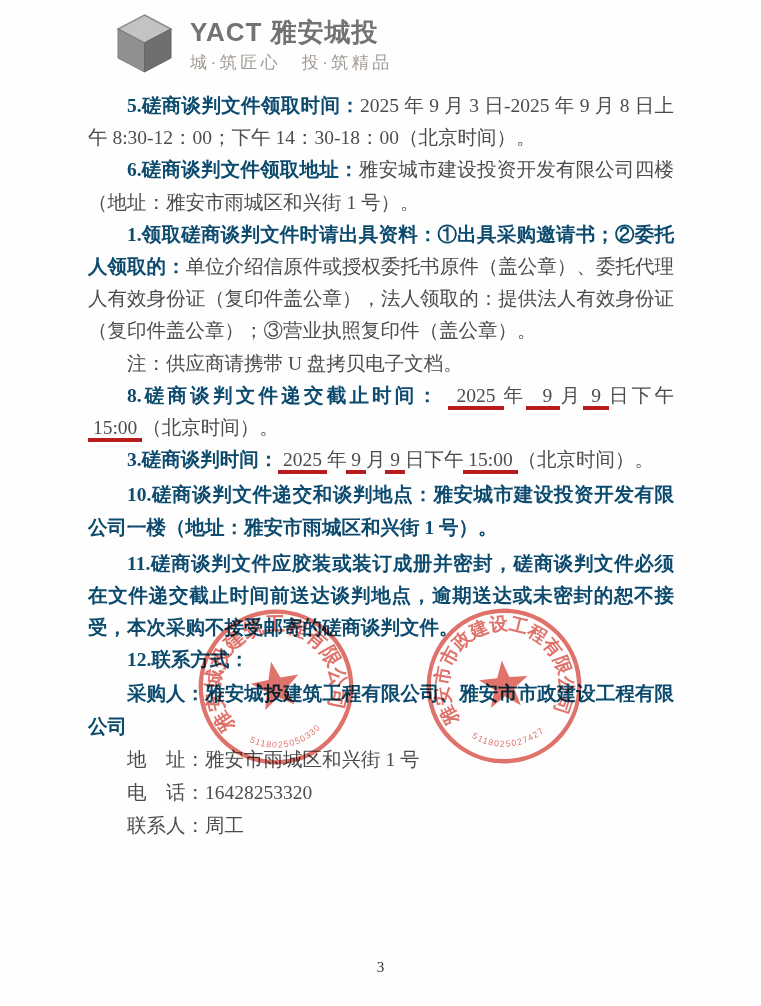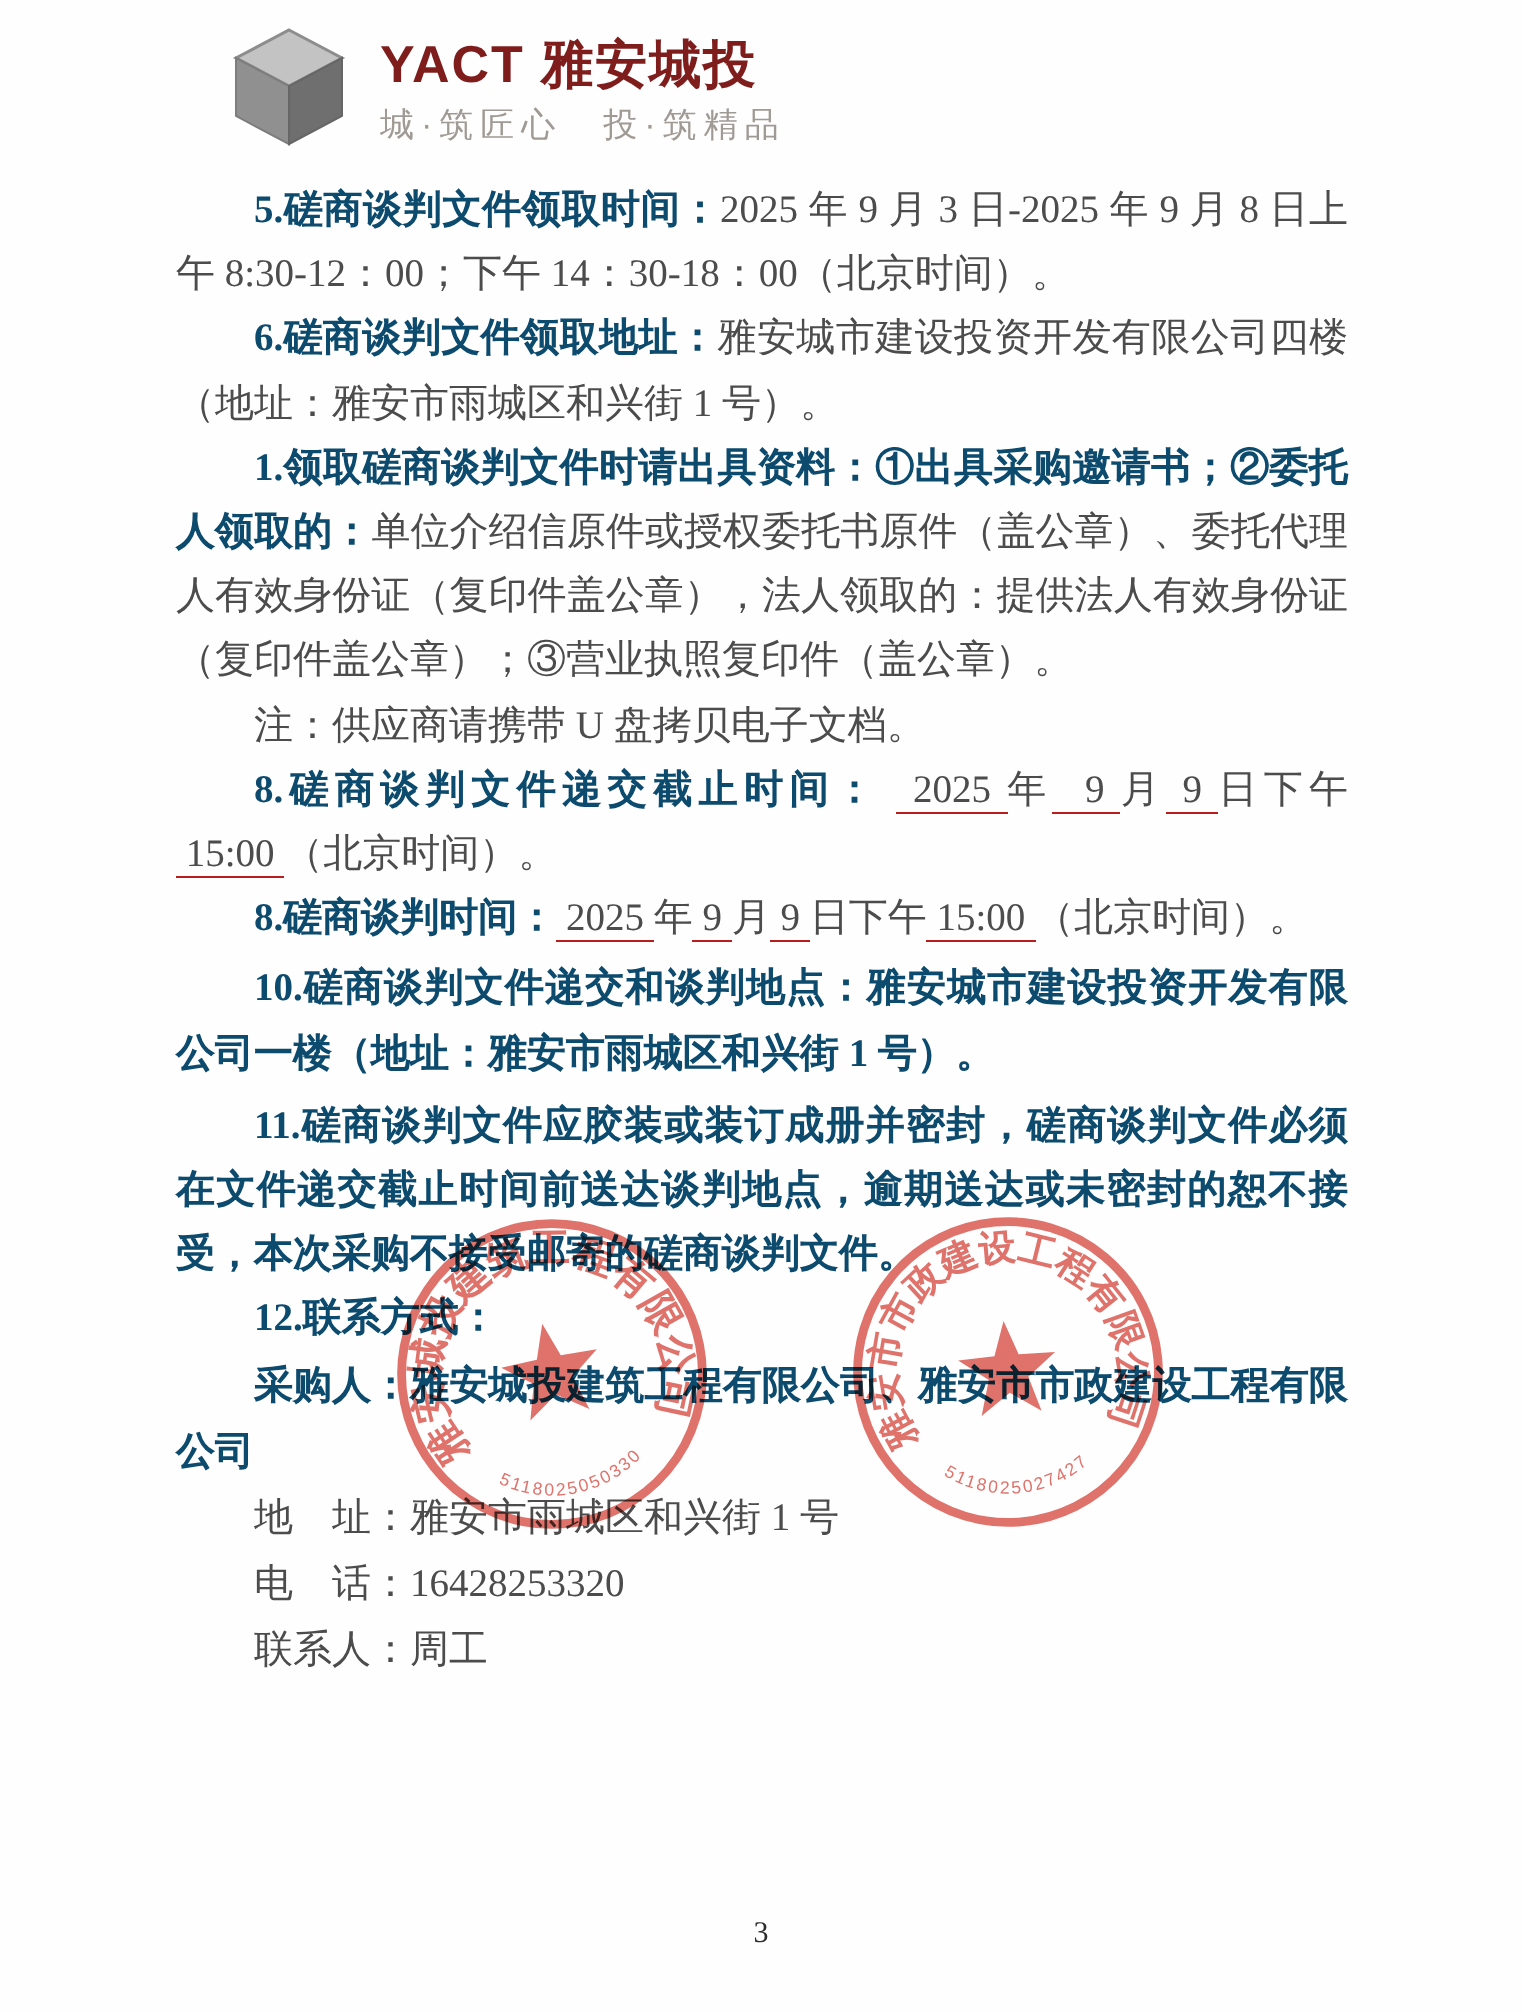--- a/index.html
+++ b/index.html
@@ -7,36 +7,36 @@
     position:relative;width:761px;height:1006px;margin:0 auto;
     background:#fefefe;overflow:hidden;
     font-family:"Liberation Serif","DejaVu Serif",serif;
   }
   
   .logo{position:absolute;left:116px;top:13px;display:flex;align-items:flex-start;}
   .logo-cube{width:57px;height:60px;flex:0 0 auto;}
   .logo-txt{margin-left:17px;padding-top:6px;}
   .logo-brand{
     font-family:"Liberation Sans","DejaVu Sans",sans-serif;
-    font-weight:700;font-size:26px;color:#7f1d1d;letter-spacing:1px;line-height:1.05;
+    font-weight:700;font-size:26px;color:#737373;letter-spacing:1px;line-height:1.05;
   }
   .logo-tagline{
     font-family:"Liberation Sans","DejaVu Sans",sans-serif;
     font-size:17px;color:#a09a94;letter-spacing:3.5px;margin-top:5px;
   }
   
   .doc{
     position:absolute;left:88px;top:90px;width:586px;
     font-size:19.5px;line-height:32.2px;color:#4c4c4c;
     text-align:justify;
   }
   .doc p{margin:0;text-indent:2em;}
   .doc p.contact-line{line-height:33.2px;}
   .doc .b{font-weight:700;color:#0c4a6e;}
-  .doc .u{border-bottom:1px solid #b91c1c;white-space:pre;}
+  .doc .u{border-bottom:4px solid #b91c1c;white-space:pre;}
   
   .seal{
     position:absolute;width:160px;height:160px;
     mix-blend-mode:multiply;opacity:.82;pointer-events:none;
   }
   .seal svg{width:100%;height:100%;}
   .seal-left{left:196px;top:607px;transform:rotate(-11deg);}
   .seal-right{left:424px;top:606px;transform:rotate(-5deg);}
   
   .page-num{
@@ -60,21 +60,21 @@
       <div class="logo-tagline">城·筑匠心　投·筑精品</div>
     </div>
   </div>
 
   <div class="doc">
     <p><span class="b">5.磋商谈判文件领取时间：</span><span>2025 年 9 月 3 日-2025 年 9 月 8 日上午 8:30-12：00；下午 14：30-18：00（北京时间）。</span></p>
     <p><span class="b">6.磋商谈判文件领取地址：</span><span>雅安城市建设投资开发有限公司四楼（地址：雅安市雨城区和兴街 1 号）。</span></p>
     <p><span class="b">1.领取磋商谈判文件时请出具资料：</span><span class="b">①出具采购邀请书；②委托人领取的：</span><span>单位介绍信原件或授权委托书原件（盖公章）、委托代理人有效身份证（复印件盖公章），法人领取的：提供法人有效身份证（复印件盖公章）；③营业执照复印件（盖公章）。</span></p>
     <p><span>注：供应商请携带 U 盘拷贝电子文档。</span></p>
     <p><span class="b">8.磋商谈判文件递交截止时间：</span><span> </span><span class="u"> 2025 </span><span>年</span><span class="u">  9 </span><span>月</span><span class="u"> 9 </span><span>日下午</span><span class="u"> 15:00 </span><span>（北京时间）。</span></p>
-    <p><span class="b">8.磋商谈判时间：</span><span class="u"> 2025 </span><span>年</span><span class="u"> 9 </span><span>月</span><span class="u"> 9 </span><span>日下午</span><span class="u"> 15:00 </span><span>（北京时间）。</span></p>
+    <p><span class="b">3.磋商谈判时间：</span><span class="u"> 2025 </span><span>年</span><span class="u"> 9 </span><span>月</span><span class="u"> 9 </span><span>日下午</span><span class="u"> 15:00 </span><span>（北京时间）。</span></p>
     <p style="margin-top:3px;"><span class="b">10.磋商谈判文件递交和谈判地点：</span><span class="b">雅安城市建设投资开发有限公司一楼（地址：雅安市雨城区和兴街 1 号）。</span></p>
     <p style="margin-top:4px;"><span class="b">11.磋商谈判文件应胶装或装订成册并密封，磋商谈判文件必须在文件递交截止时间前送达谈判地点，逾期送达或未密封的恕不接受，本次采购不接受邮寄的磋商谈判文件。</span></p>
     <p><span class="b">12.联系方式：</span></p>
     <p class="contact-line"><span class="b">采购人：</span><span class="b">雅安城投建筑工程有限公司、雅安市市政建设工程有限公司</span></p>
     <p class="contact-line"><span>地　址：雅安市雨城区和兴街 1 号</span></p>
     <p class="contact-line"><span>电　话：16428253320</span></p>
     <p class="contact-line"><span>联系人：周工</span></p>
   </div>
 
   <div class="seal seal-left">

